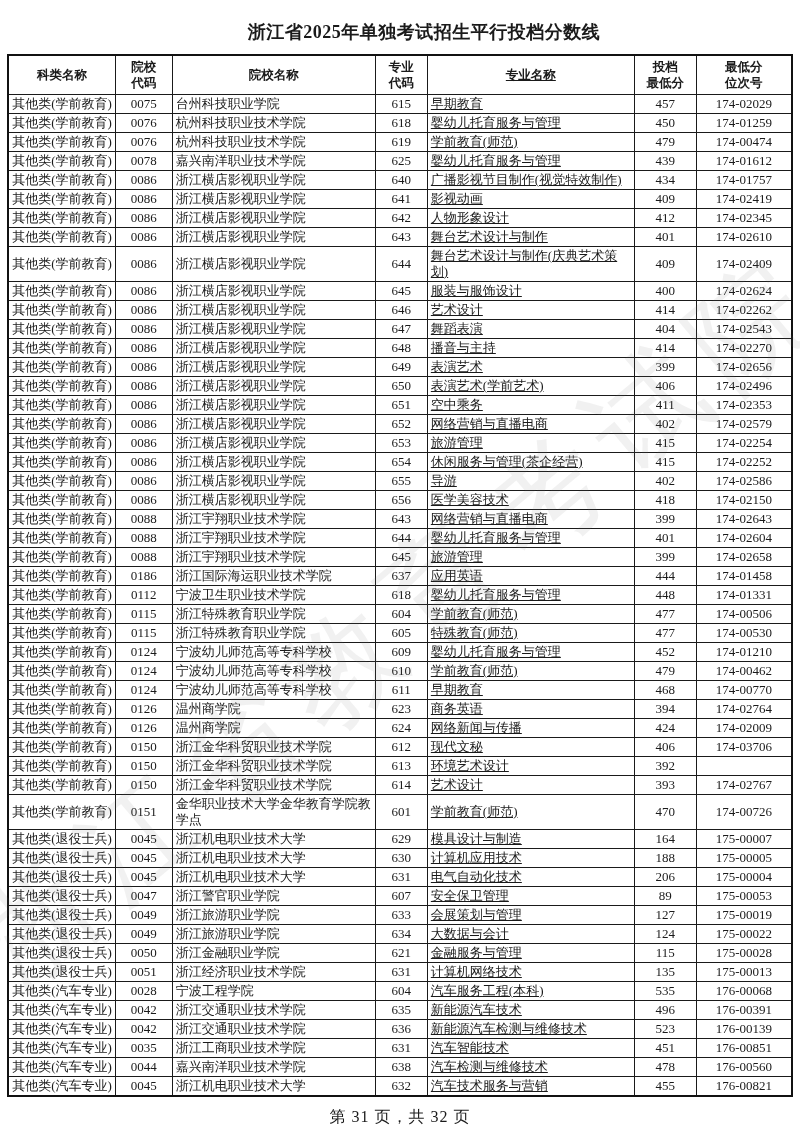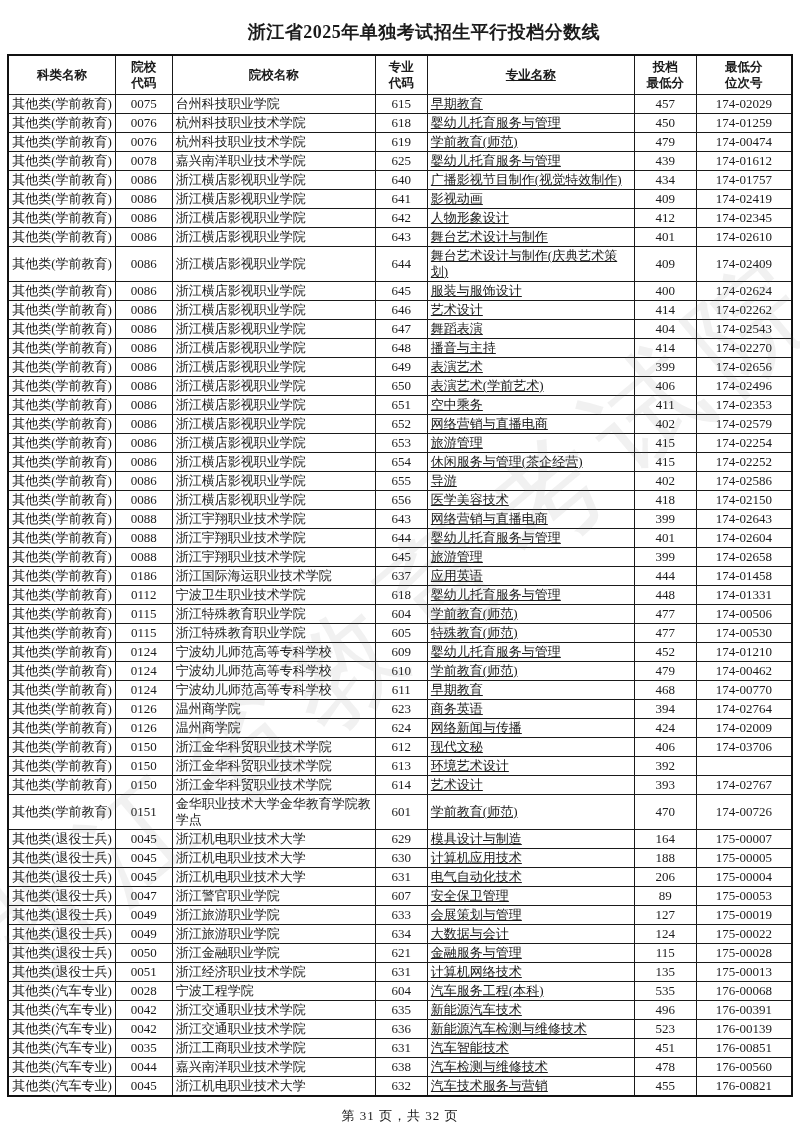--- a/index.html
+++ b/index.html
@@ -56,21 +56,21 @@
   .c3 { width: 45px;  text-align: center; }
   .c4 { width: 200px; text-align: left; text-decoration: underline; }
   .c5 { width: 55px;  text-align: center; }
   .c6 { width: 88px;  text-align: center; }
   th.c0 { font-size: 12.5px; white-space: pre-line; text-align: center; }
   th.c2, th.c4 { text-align: center; }
 
   .page-footer {
     margin-top: 10px;
     text-align: center;
-    font-size: 13px;
+    font-size: 16px;
     letter-spacing: 1px;
   }
   .watermark {
     position: absolute;
     left: 50%;
     top: 620px;
     transform: translate(-50%, -50%) rotate(-40deg);
     font-size: 115px;
     letter-spacing: 18px;
     white-space: nowrap;

